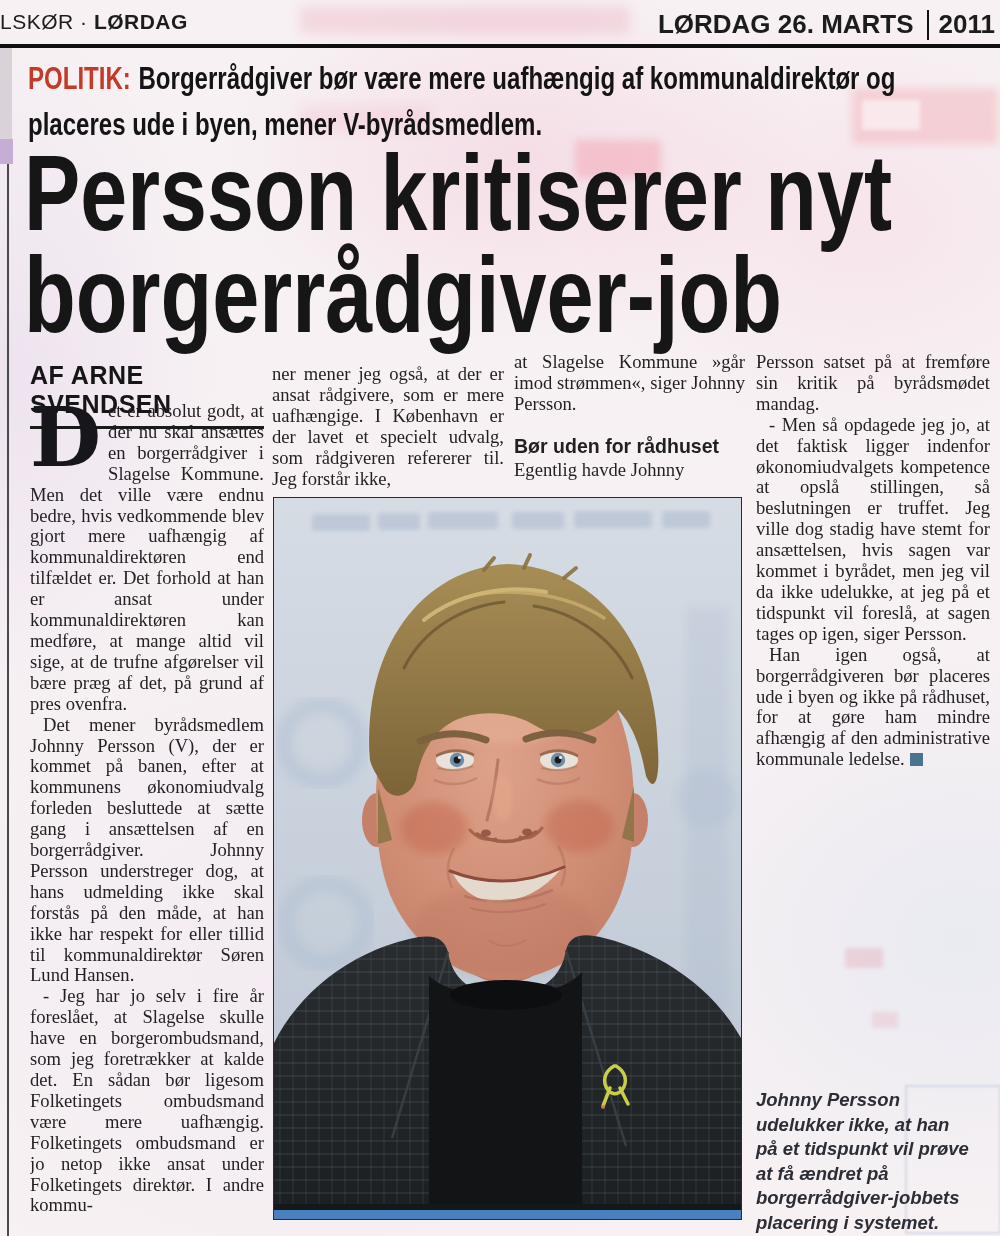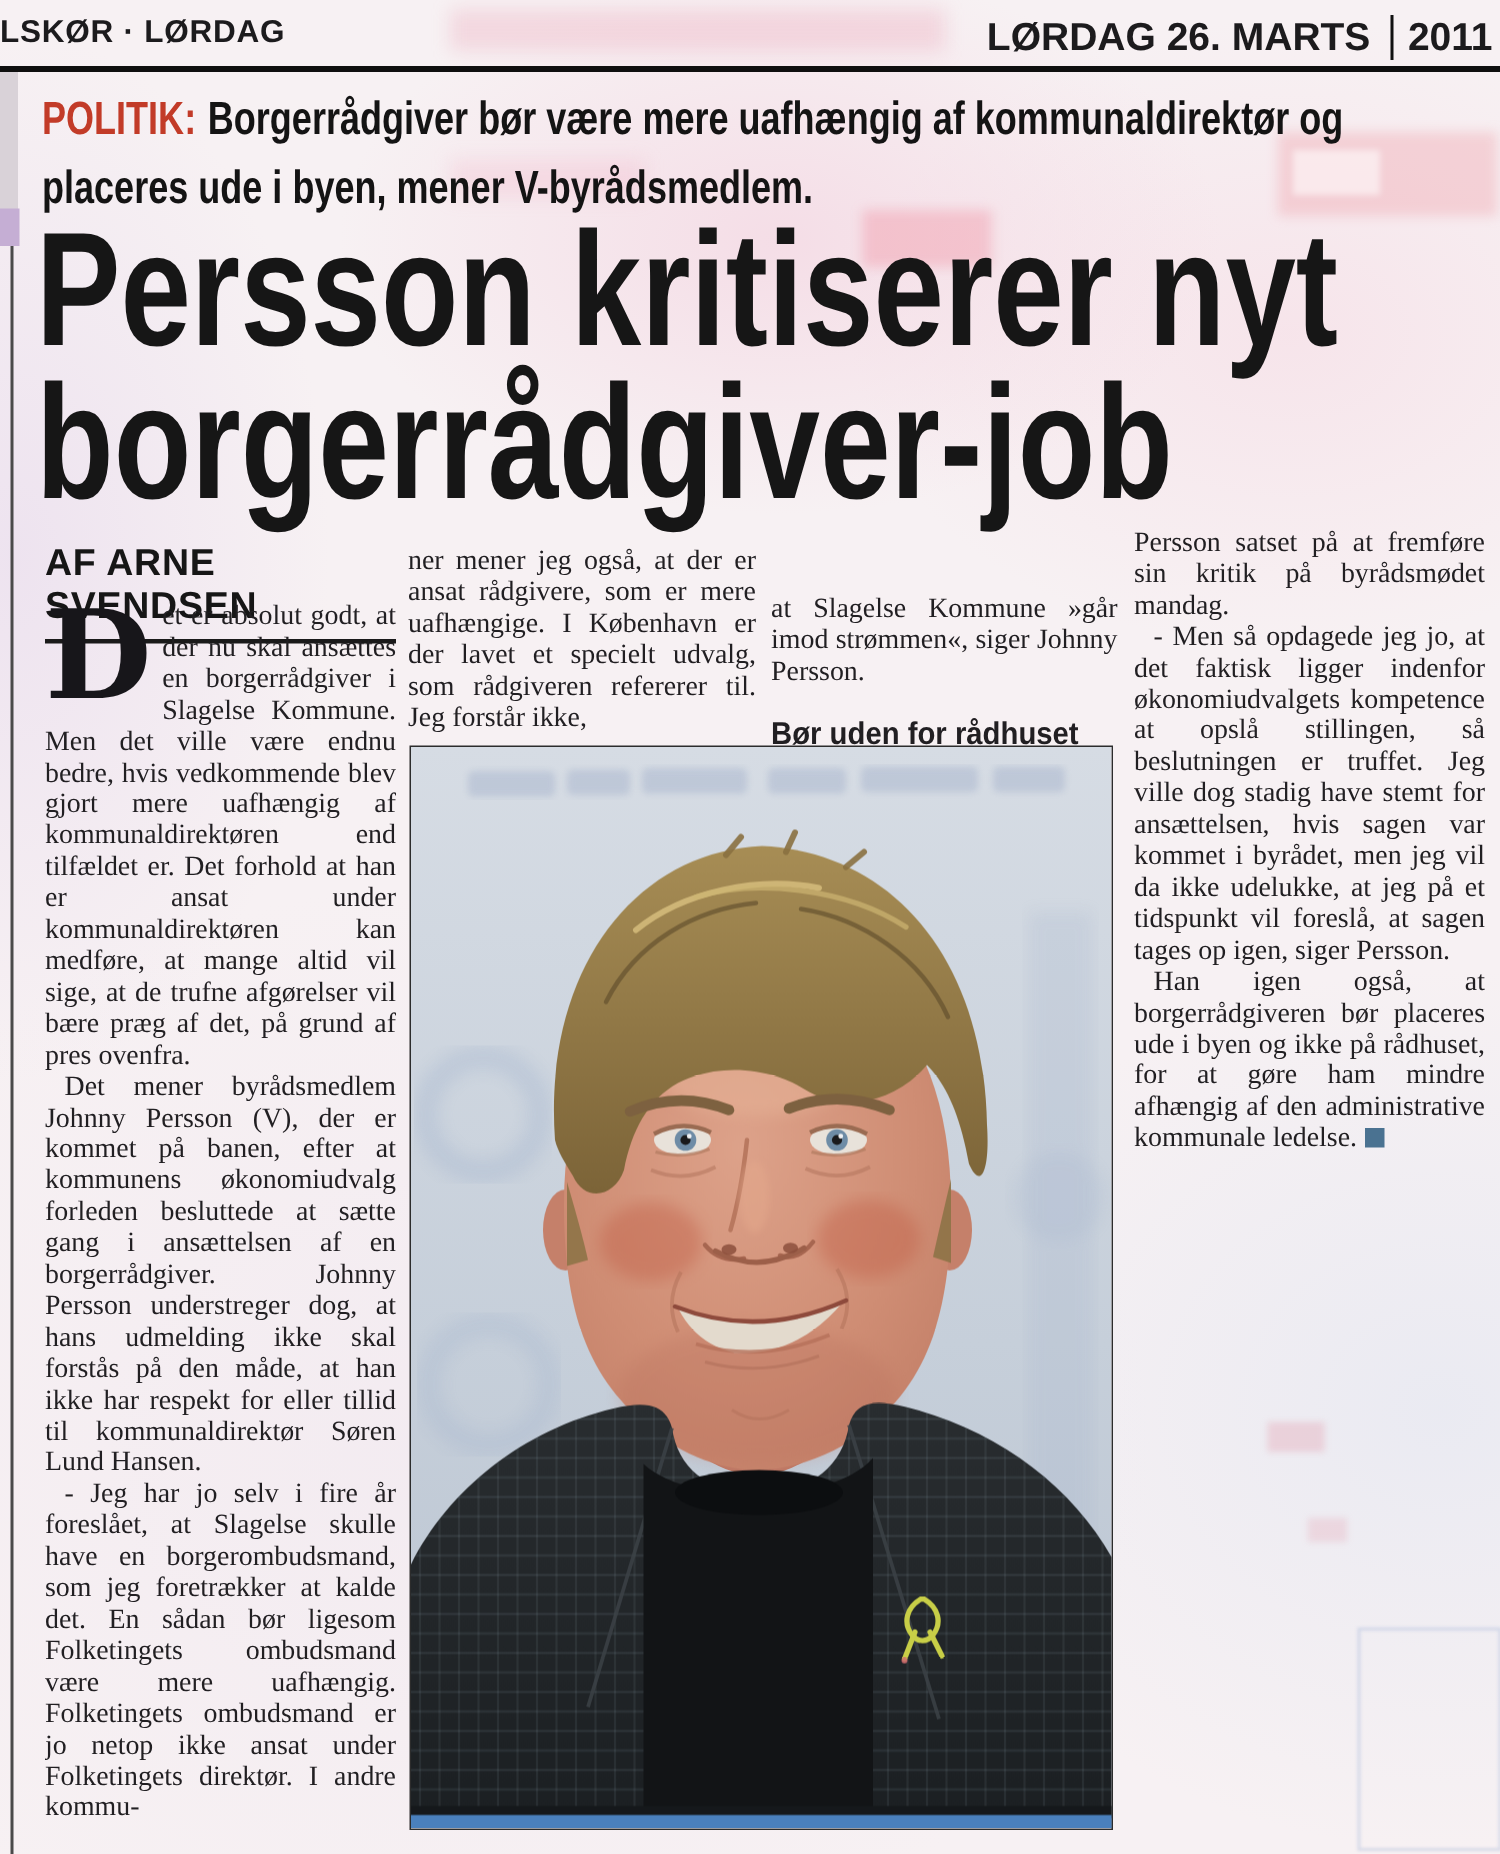--- a/index.html
+++ b/index.html
@@ -9,21 +9,21 @@
     background-image:
       radial-gradient(420px 260px at 52% 13%, rgba(243,205,220,.55), transparent 70%),
       radial-gradient(300px 500px at 1% 30%, rgba(226,210,235,.45), transparent 70%),
       radial-gradient(500px 420px at 96% 76%, rgba(214,224,240,.40), transparent 70%),
       radial-gradient(420px 300px at 86% 18%, rgba(246,213,224,.45), transparent 70%),
       radial-gradient(650px 520px at 30% 78%, rgba(238,228,238,.45), transparent 72%);
     font-family:"Liberation Sans", sans-serif; color:#1c1b1d;
   }
   
   .masthead-left { position:absolute; top:10px; left:0; font-size:21px; letter-spacing:.5px; white-space:nowrap; }
-  .masthead-left .lt { font-weight:bold; }
+  .masthead-left .lt { font-weight:normal; }
   .masthead-left .bd { font-weight:bold; }
   .masthead-right { position:absolute; top:9px; right:5px; display:flex; align-items:center; font-weight:bold; font-size:26px; }
   .masthead-divider { width:2px; height:30px; background:#111; margin:0 10px 0 13px; }
   .top-rule { position:absolute; top:44px; left:0; width:1000px; height:4px; background:#0f0f0f; }
 
   
   .left-strip  { position:absolute; left:0; top:48px; width:12px; height:94px; background:#d9d2d8; }
   .purple-chip { position:absolute; left:0; top:139px; width:13px; height:25px; background:#c5aed4; }
   .left-rule   { position:absolute; left:7px; top:164px; width:2px; height:1072px; background:#4a4a4a; }
   .blot { position:absolute; pointer-events:none; }
@@ -50,21 +50,21 @@
   .byline { position:absolute; top:361px; left:30px; width:234px; font-size:25px; font-weight:bold;
             letter-spacing:.5px; color:#161616; padding-bottom:7px; border-bottom:3px solid #1a1a1a; }
 
   
   .bodycol { position:absolute; font-family:"Liberation Serif", serif; font-size:18.6px;
              line-height:20.9px; text-align:justify; color:#211f22; }
   .bodycol p { margin:0; }
   .indent { text-indent:13px; }
   #col1 { left:30px;  top:401px; width:234px; height:834px; overflow:hidden; }
   #col2 { left:272px; top:364px; width:232px; }
-  #col3 { left:514px; top:352px; width:231px;margin-top:44px; }
+  #col3 { left:514px; top:352px; width:231px; }
   #col4 { left:756px; top:352px; width:234px; }
   .dropcap { float:left; font-family:"DejaVu Serif", serif; font-weight:bold; font-size:82px;
              line-height:64px; margin:4px 7px 0 0; color:#17161a; }
   .subhead { font-family:"Liberation Sans", sans-serif; font-weight:bold; font-size:21px;
              margin:21px 0 3px 0 !important; text-align:left; transform:scaleX(.93); transform-origin:0 0; width:108%; }
   .end-mark { display:inline-block; width:13px; height:13px; background:#4a7291; margin-left:5px; transform:translateY(1px); }
 
   
   .photo-frame { position:absolute; left:273px; top:497px; width:467px; height:721px;
                  border:1px solid #2c2c2c; box-sizing:content-box; }
@@ -263,14 +263,15 @@
         <path d="M8,0 C-2,6 -4,16 2,24 C6,29 12,29 16,24 C22,16 20,6 10,0 Z"></path>
         <path d="M4,22 L-3,40 M14,22 L22,38"></path>
         <circle cx="-3" cy="41" r="2" fill="#d06a70" stroke="none" opacity=".85"></circle>
       </g>
 
       <rect x="0" y="706" width="467" height="8" fill="#15181b"></rect>
       <rect x="0" y="712" width="467" height="9" fill="#4a80bd"></rect>
     </svg>
   </div>
 
+  <div class="caption">Johnny Persson udelukker ikke, at han på et tidspunkt vil prøve at få ændret på borgerrådgiver-jobbets placering i systemet.</div>
 
 </div>
 
 </body></html>

